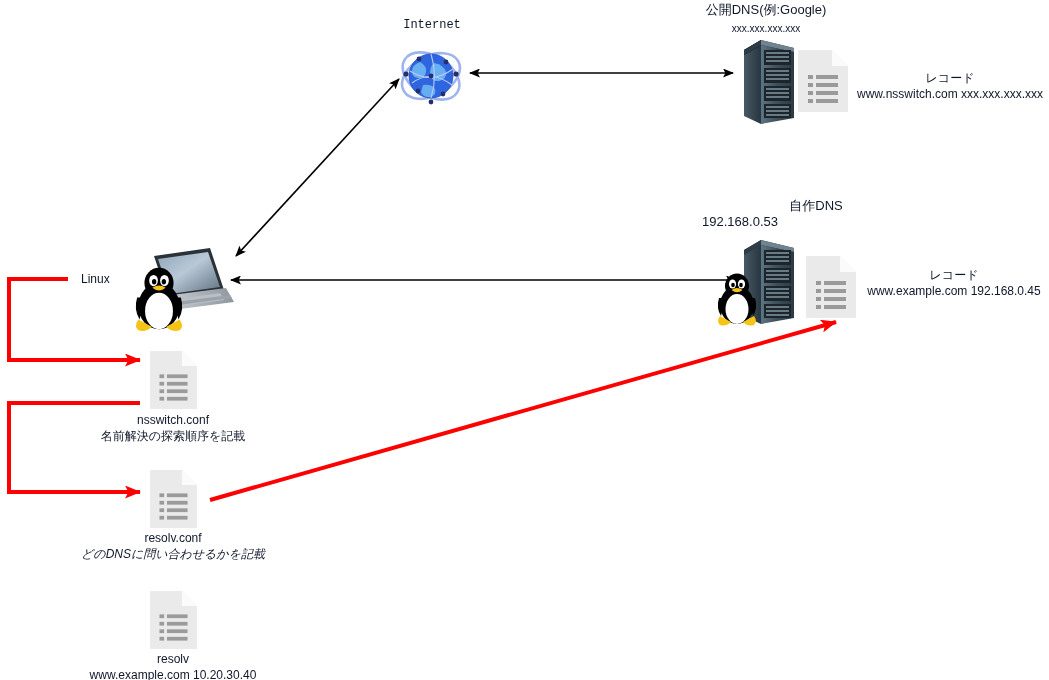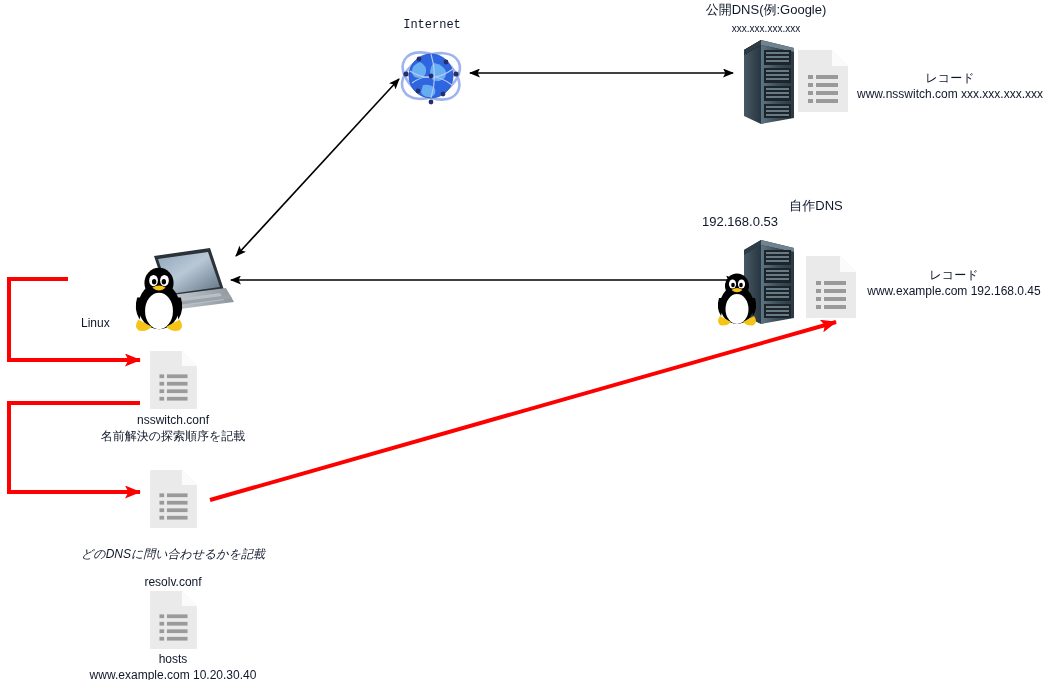--- a/index.html
+++ b/index.html
@@ -249,21 +249,21 @@
     <ellipse cx="27.5" cy="12" rx="3.6" ry="4.6" fill="#fff"></ellipse>
     <ellipse cx="19" cy="13" rx="1.8" ry="2.3" fill="#000"></ellipse>
     <ellipse cx="27" cy="13" rx="1.8" ry="2.3" fill="#000"></ellipse>
     <path d="M17.5,18 q5.5,-4 11,0 q-5.5,4.5 -11,0 Z" fill="#f6c416"></path>
     <path d="M6,44 q-4,6 0,9 q6,2 11,-3 Z" fill="#f6c416"></path>
     <path d="M40,44 q4,6 0,9 q-6,2 -11,-3 Z" fill="#f6c416"></path>
     <path d="M5,26 q-3,10 2,18 q3,-10 1,-18 Z" fill="#000"></path>
     <path d="M41,26 q3,10 -2,18 q-3,-10 -1,-18 Z" fill="#000"></path>
   </svg>
 
-  <div class="lbl" style="left:81px; top:272px;margin-top:44px;">Linux</div>
+  <div class="lbl" style="left:81px; top:272px;">Linux</div>
 
   <svg class="node" style="left:150px; top:351px; width:47px; height:58px;" viewBox="0 0 50 62">
     <path d="M0,0 L34,0 L50,16 L50,62 L0,62 Z" fill="#eaeaea"></path>
     <path d="M34,0 L50,16 L34,16 Z" fill="#fbfbfb"></path>
     <g fill="#9a9a9a">
       <rect x="10" y="25" width="5" height="4"></rect>
         <rect x="18" y="25" width="22" height="4"></rect>
       <rect x="10" y="33" width="5" height="4"></rect>
         <rect x="18" y="33" width="22" height="4"></rect>
       <rect x="10" y="41" width="5" height="4"></rect>
@@ -282,33 +282,33 @@
       <rect x="10" y="25" width="5" height="4"></rect>
         <rect x="18" y="25" width="22" height="4"></rect>
       <rect x="10" y="33" width="5" height="4"></rect>
         <rect x="18" y="33" width="22" height="4"></rect>
       <rect x="10" y="41" width="5" height="4"></rect>
         <rect x="18" y="41" width="22" height="4"></rect>
       <rect x="10" y="49" width="5" height="4"></rect>
         <rect x="18" y="49" width="22" height="4"></rect>
     </g>
   </svg>
-  <div class="lbl c" style="left:173px; top:531px;margin-top:44px;">resolv.conf</div>
+  <div class="lbl c" style="left:173px; top:531px;">resolv.conf</div>
   <div class="lbl c" style="left:173px; top:547px;font-style:italic;">どのDNSに問い合わせるかを記載</div>
 
   <svg class="node" style="left:150px; top:591px; width:47px; height:58px;" viewBox="0 0 50 62">
     <path d="M0,0 L34,0 L50,16 L50,62 L0,62 Z" fill="#eaeaea"></path>
     <path d="M34,0 L50,16 L34,16 Z" fill="#fbfbfb"></path>
     <g fill="#9a9a9a">
       <rect x="10" y="25" width="5" height="4"></rect>
         <rect x="18" y="25" width="22" height="4"></rect>
       <rect x="10" y="33" width="5" height="4"></rect>
         <rect x="18" y="33" width="22" height="4"></rect>
       <rect x="10" y="41" width="5" height="4"></rect>
         <rect x="18" y="41" width="22" height="4"></rect>
       <rect x="10" y="49" width="5" height="4"></rect>
         <rect x="18" y="49" width="22" height="4"></rect>
     </g>
   </svg>
-  <div class="lbl c" style="left:173px; top:652px;">hosts</div>
+  <div class="lbl c" style="left:173px; top:652px;">resolv</div>
   <div class="lbl c" style="left:173px; top:668px;">www.example.com 10.20.30.40</div>
 
 </div>
 
 </body></html>

